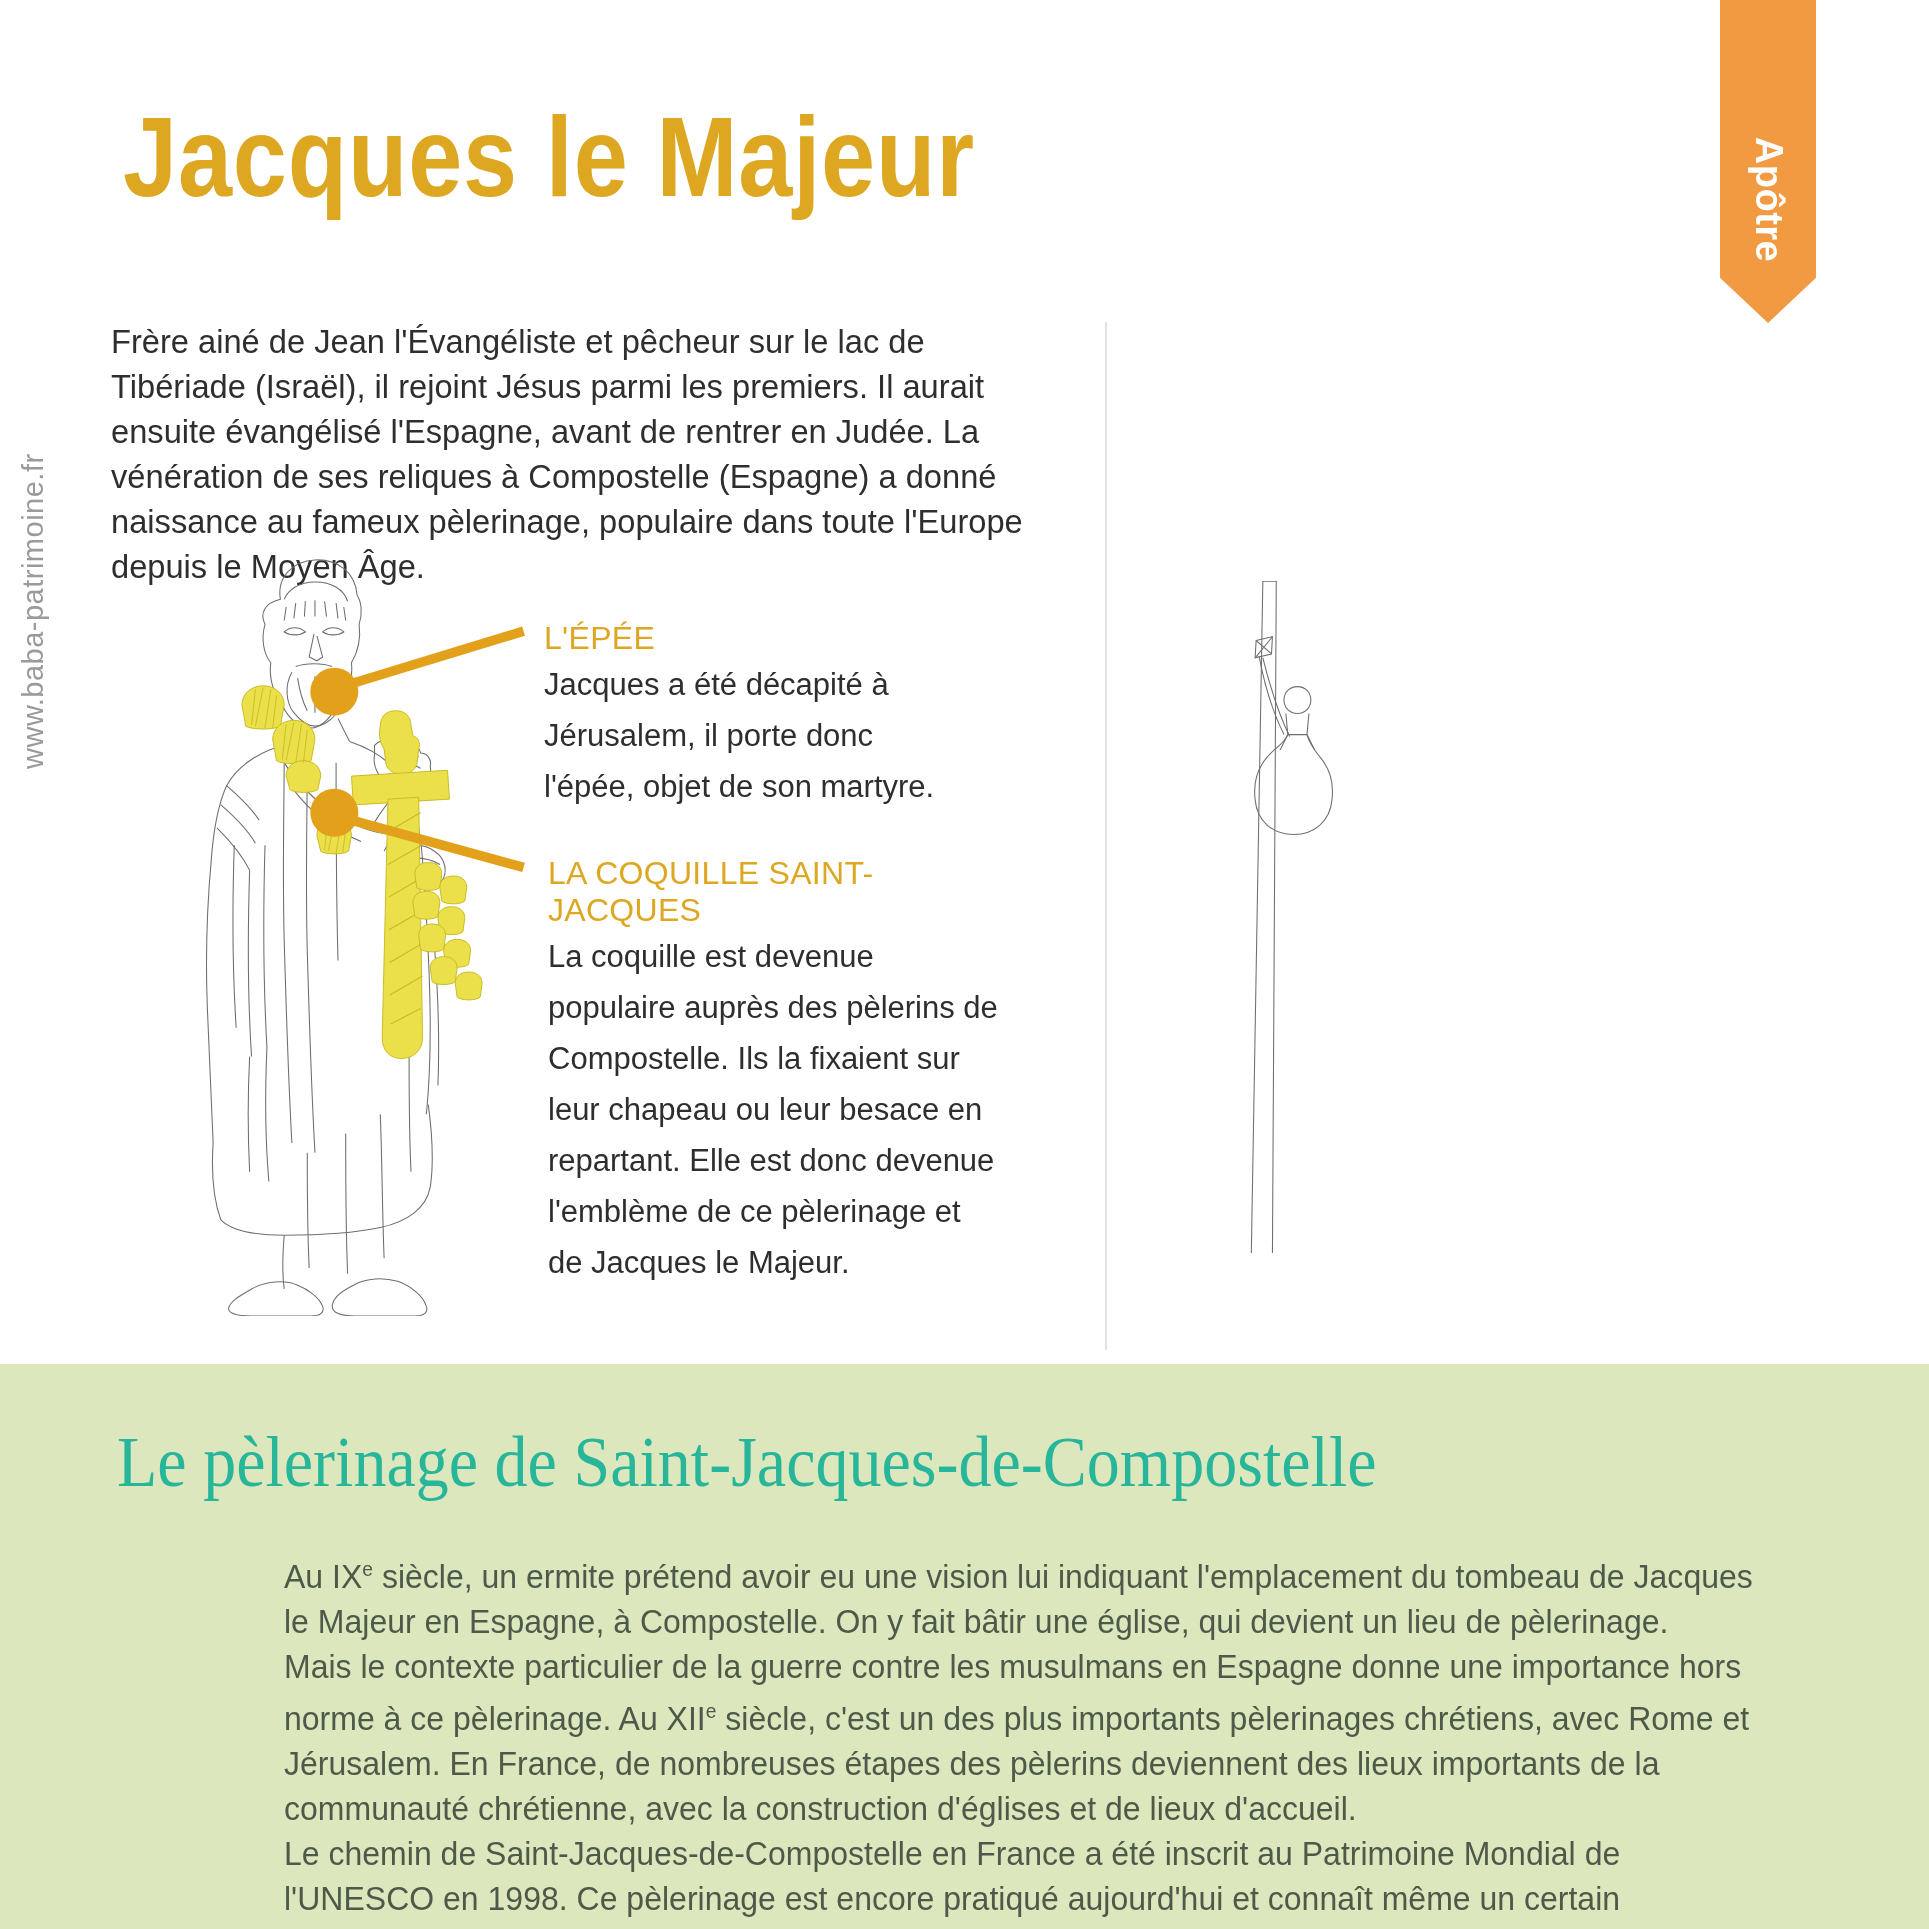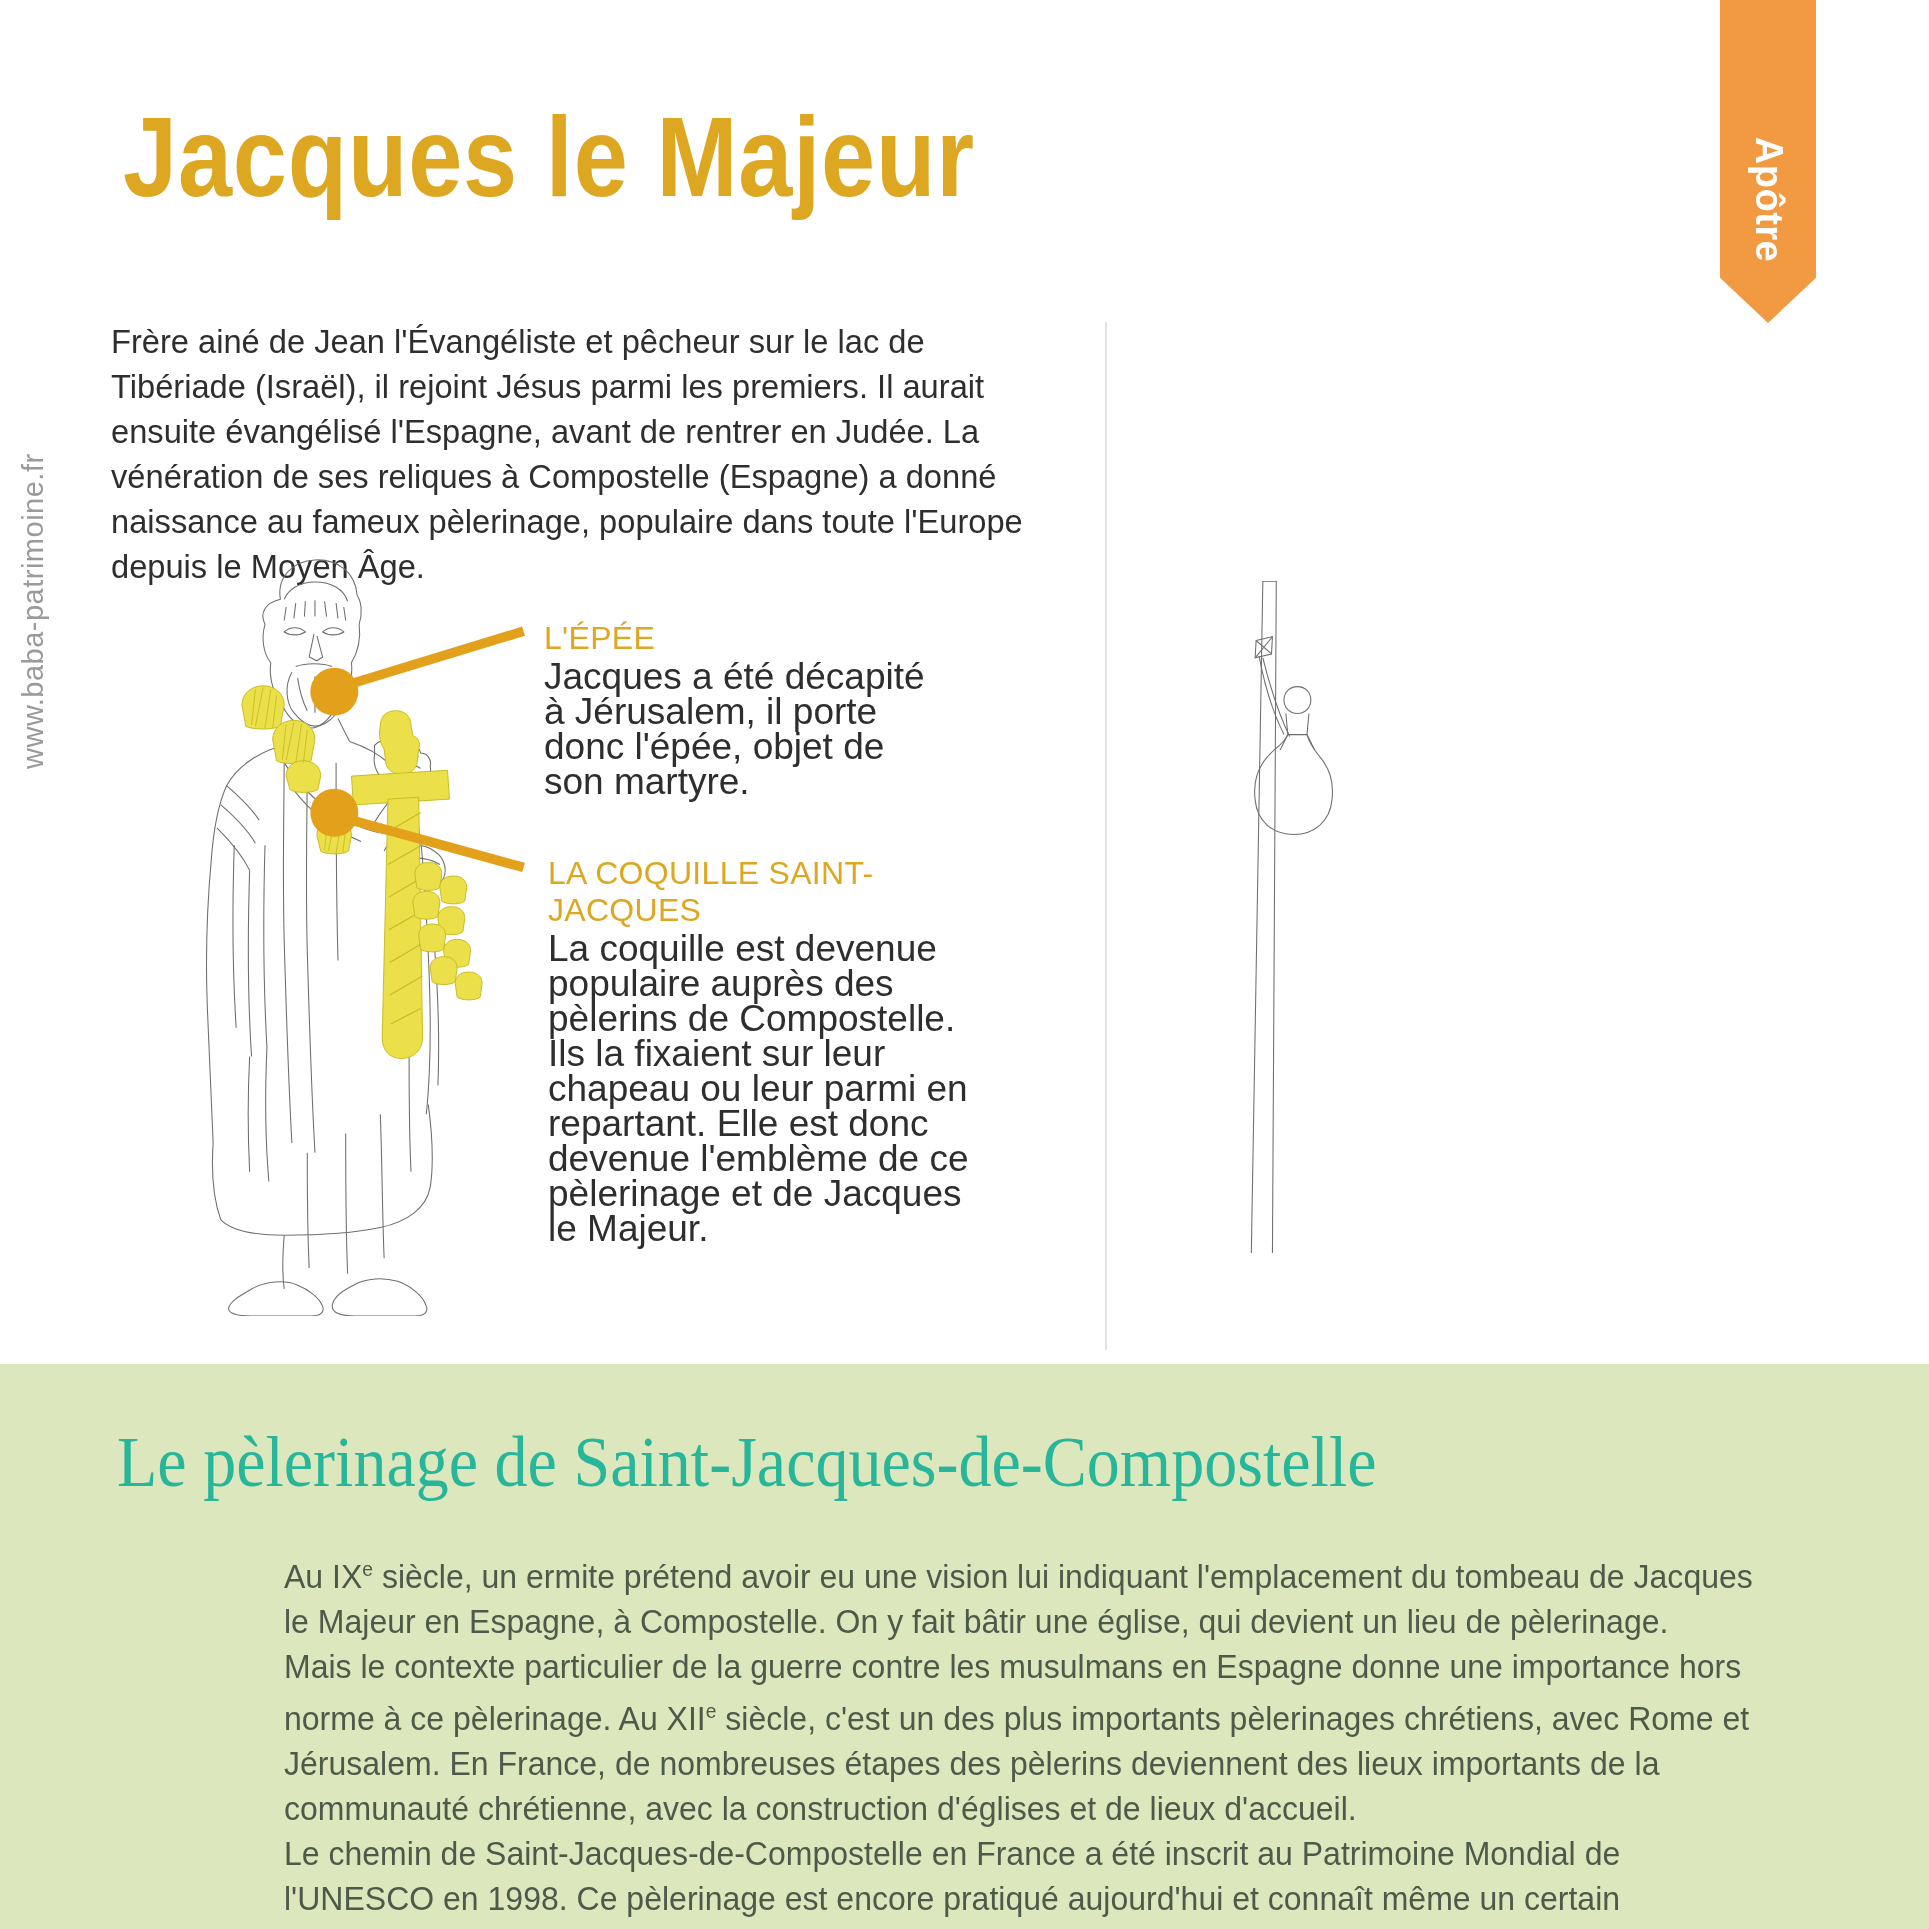--- a/index.html
+++ b/index.html
@@ -87,22 +87,22 @@
   .callout{position:absolute;}
   .callout h3{
     margin:0 0 1.9px 0;
     font-size:32px;
     font-weight:normal;
     color:#dda722;
     letter-spacing:0.3px;
   }
   .callout p{
     margin:0;
-    font-size:37px;
-    line-height:35px;
+    font-size:31px;
+    line-height:51px;
     color:#2e2e2e;
   }
   #callout-sword{left:544px;top:620px;width:403px;}
   #callout-shell{left:548px;top:855px;width:452px;}
   #callout-pilgrim{left:1424px;top:699px;width:403px;}
 
   .leader{position:absolute;left:0;top:0;width:1929px;height:1929px;pointer-events:none;}
 
   
   .green-band{
@@ -296,21 +296,21 @@
     <circle cx="348" cy="846" r="25" fill="#e3a11b"></circle>
   </svg>
 
   <div class="callout" id="callout-sword">
     <h3>L'ÉPÉE</h3>
     <p>Jacques a été décapité à Jérusalem, il porte donc l'épée, objet de son martyre.</p>
   </div>
 
   <div class="callout" id="callout-shell">
     <h3>LA COQUILLE SAINT-JACQUES</h3>
-    <p>La coquille est devenue populaire auprès des pèlerins de Compostelle. Ils la fixaient sur leur chapeau ou leur parmi en repartant. Elle est donc devenue l'emblème de ce pèlerinage et de Jacques le Majeur.</p>
+    <p>La coquille est devenue populaire auprès des pèlerins de Compostelle. Ils la fixaient sur leur chapeau ou leur besace en repartant. Elle est donc devenue l'emblème de ce pèlerinage et de Jacques le Majeur.</p>
   </div>
 
 
   <div class="green-band"></div>
   <div class="green-title">Le pèlerinage de Saint-Jacques-de-Compostelle</div>
   <div class="green-body">
     <p><span>Au IX<sup>e</sup> siècle, un ermite prétend avoir eu une vision lui indiquant l'emplacement du tombeau de Jacques le Majeur en Espagne, à Compostelle. On y fait bâtir une église, qui devient un lieu de pèlerinage.</span></p>
     <p><span>Mais le contexte particulier de la guerre contre les musulmans en Espagne donne une importance hors norme à ce pèlerinage. Au XII<sup>e</sup> siècle, c'est un des plus importants pèlerinages chrétiens, avec Rome et Jérusalem. En France, de nombreuses étapes des pèlerins deviennent des lieux importants de la communauté chrétienne, avec la construction d'églises et de lieux d'accueil.</span></p>
     <p><span>Le chemin de Saint-Jacques-de-Compostelle en France a été inscrit au Patrimoine Mondial de l'UNESCO en 1998. Ce pèlerinage est encore pratiqué aujourd'hui et connaît même un certain renouveau.</span></p>
   </div>

